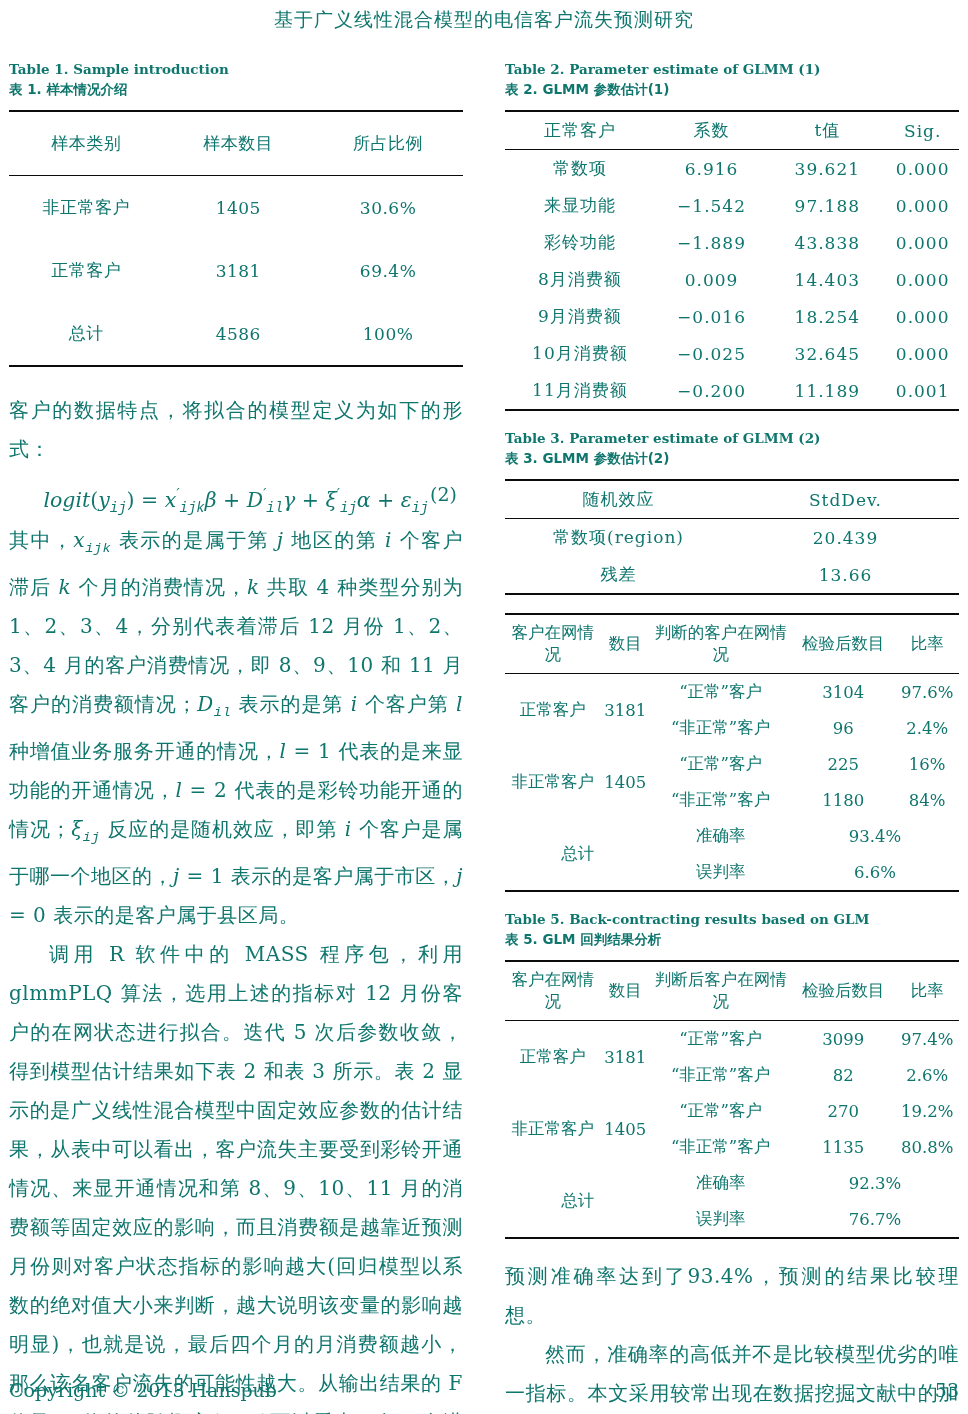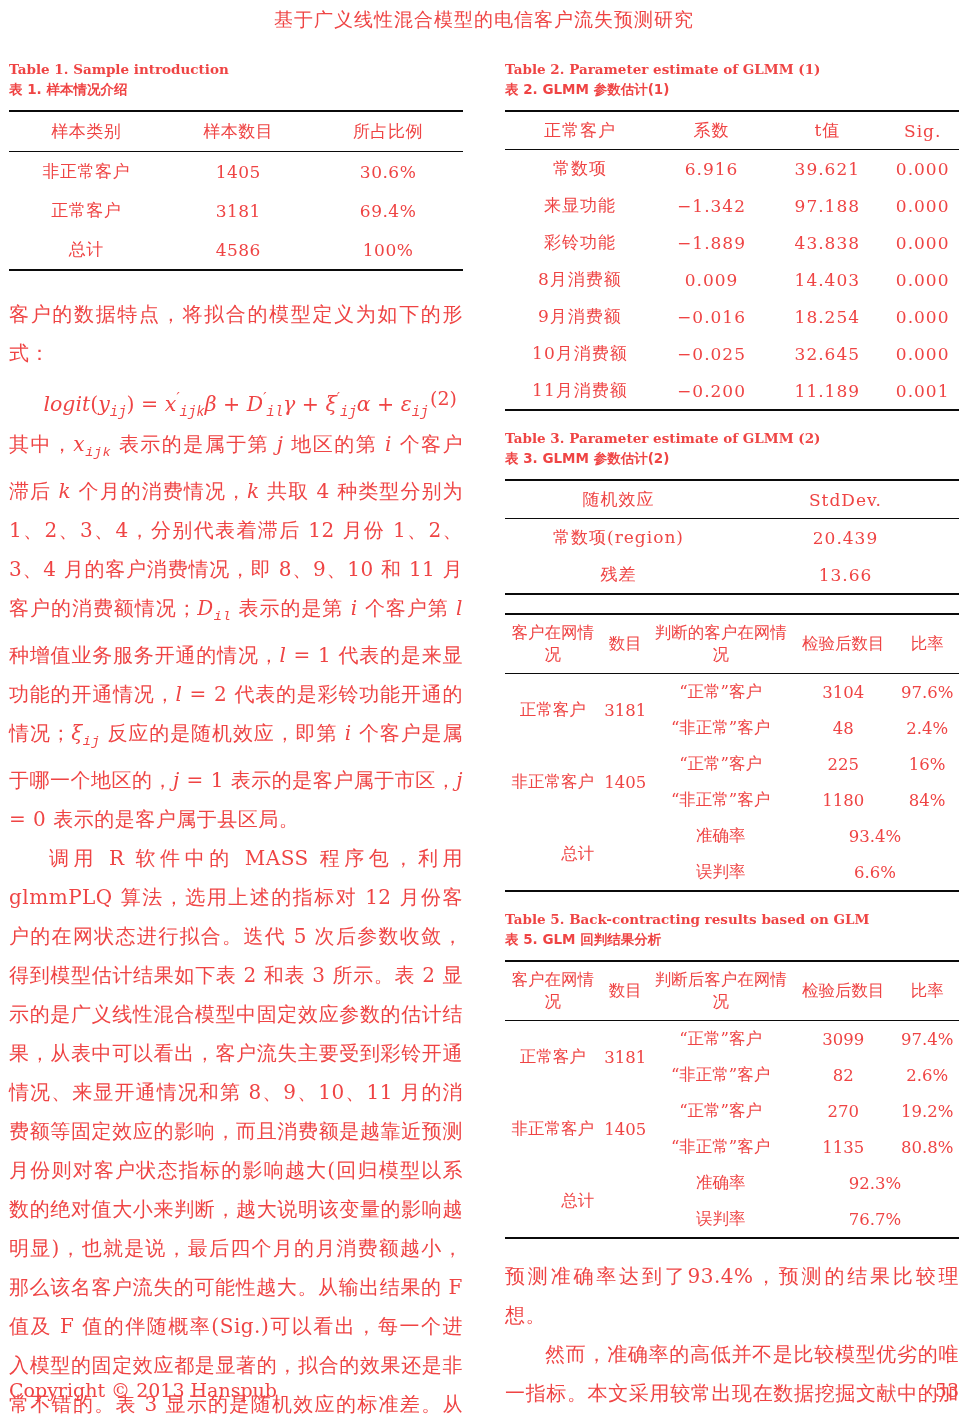--- a/index.html
+++ b/index.html
@@ -2,21 +2,21 @@
 <html><head>
 <meta charset="utf-8">
 <style>
   html, body { margin: 0; padding: 0; background: #e8e8e8; }
   .page {
     position: relative;
     width: 968px;
     height: 1414px;
     margin: 0 auto;
     background: #ffffff;
-    color: #ef4444;
+    color: #0f766e;
     font-family: "DejaVu Serif", serif;
     overflow: hidden;
   }
   .page-header { text-align: center; padding-top: 7px; }
   .page-header .title {
     font-size: 19px;
     letter-spacing: 1px;
   }
   .columns {
     display: flex;
@@ -51,21 +51,21 @@
     font-weight: normal;
     border-bottom: 1.4px solid #0b0b0b;
   }
   table.paper-table th, table.paper-table td {
     font-size: 17px;
     text-align: center;
     padding: 7px 2px;
     vertical-align: middle;
     letter-spacing: 1px;
   }
-  table.compact th, table.compact td { padding: 8px 2px; letter-spacing: 0.5px; }
+  table.compact th, table.compact td { padding: 20px 2px; letter-spacing: 0.5px; }
   table.t45 th, table.t45 td { font-size: 16.5px; padding: 7px 1px; letter-spacing: 0px; }
 
   .para {
     font-size: 20px;
     line-height: 39px;
     text-align: justify;
     letter-spacing: 0.5px;
   }
   .indent { text-indent: 2em; }
   .para sub, .formula sub { font-size: 68%; font-style: italic; font-family: Liberation Mono, monospace; }
@@ -182,21 +182,21 @@
         </thead>
         <tbody>
           <tr>
             <td>常数项</td>
             <td>6.916</td>
             <td>39.621</td>
             <td>0.000</td>
           </tr>
           <tr>
             <td>来显功能</td>
-            <td>−1.342</td>
+            <td>−1.542</td>
             <td>97.188</td>
             <td>0.000</td>
           </tr>
           <tr>
             <td>彩铃功能</td>
             <td>−1.889</td>
             <td>43.838</td>
             <td>0.000</td>
           </tr>
           <tr>
@@ -275,21 +275,21 @@
         <tbody>
           <tr>
             <td rowspan="2">正常客户</td>
             <td rowspan="2">3181</td>
             <td>“正常”客户</td>
             <td>3104</td>
             <td>97.6%</td>
           </tr>
           <tr>
             <td>“非正常”客户</td>
-            <td>48</td>
+            <td>96</td>
             <td>2.4%</td>
           </tr>
           <tr>
             <td rowspan="2">非正常客户</td>
             <td rowspan="2">1405</td>
             <td>“正常”客户</td>
             <td>225</td>
             <td>16%</td>
           </tr>
           <tr>

